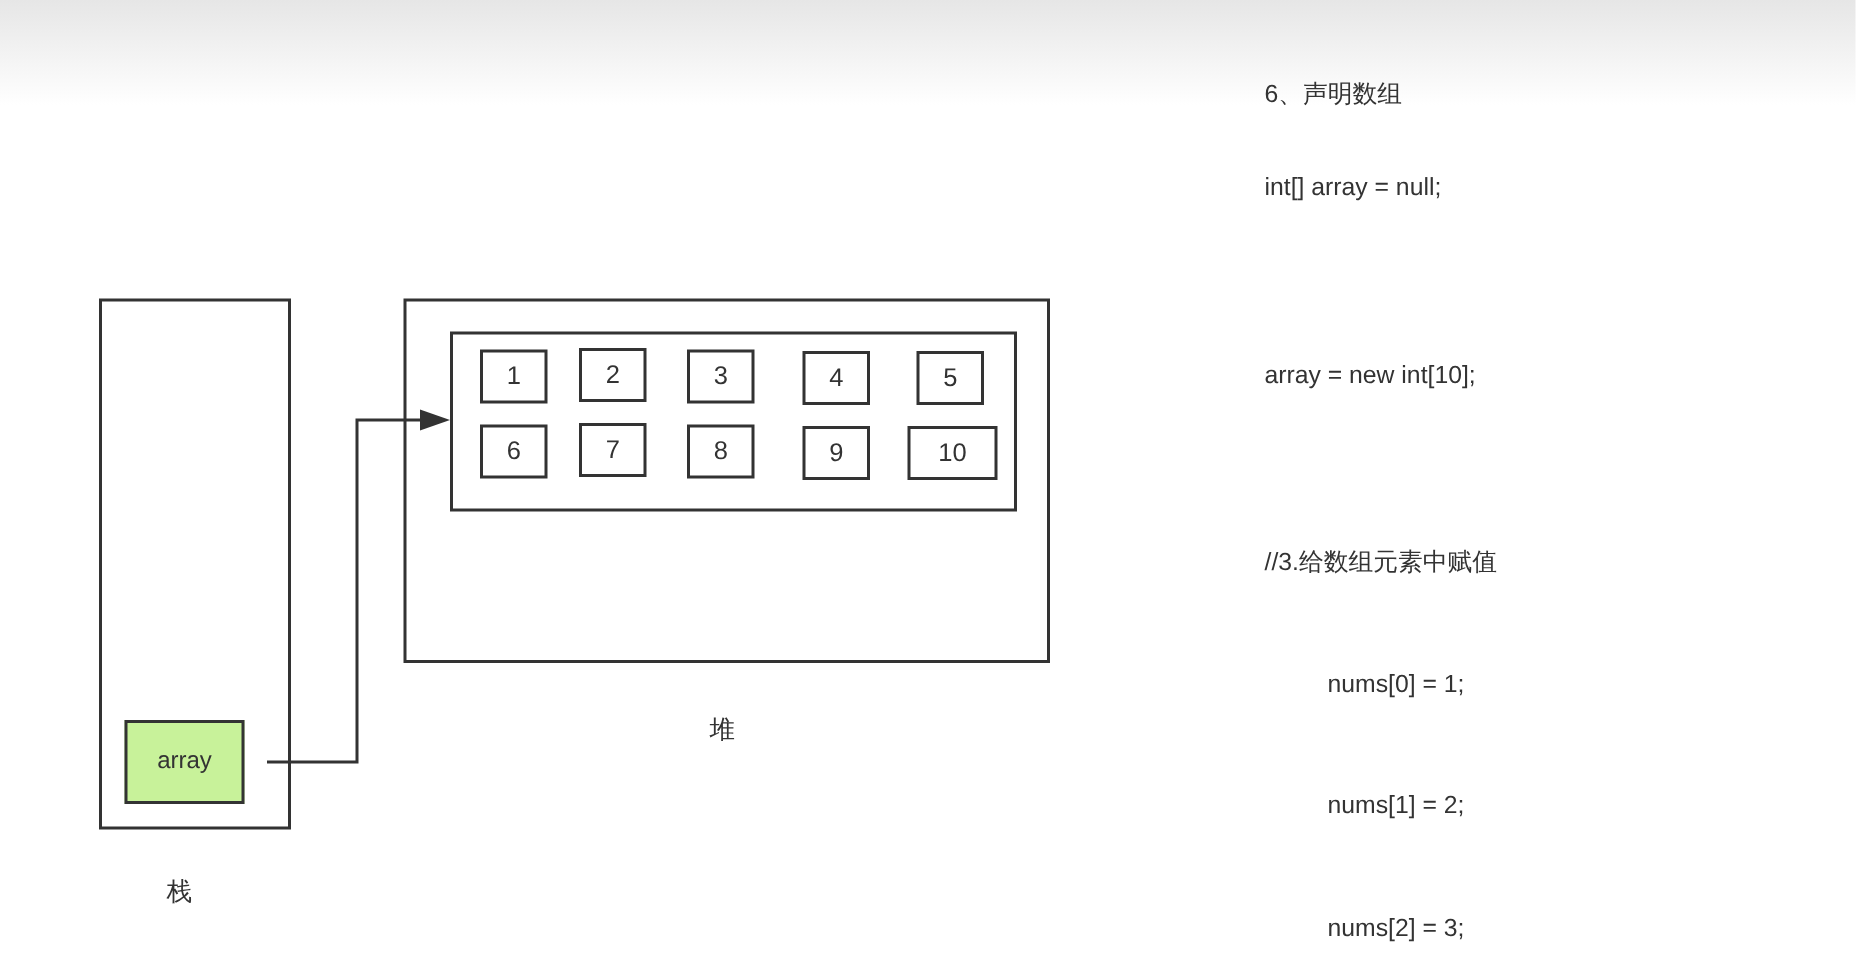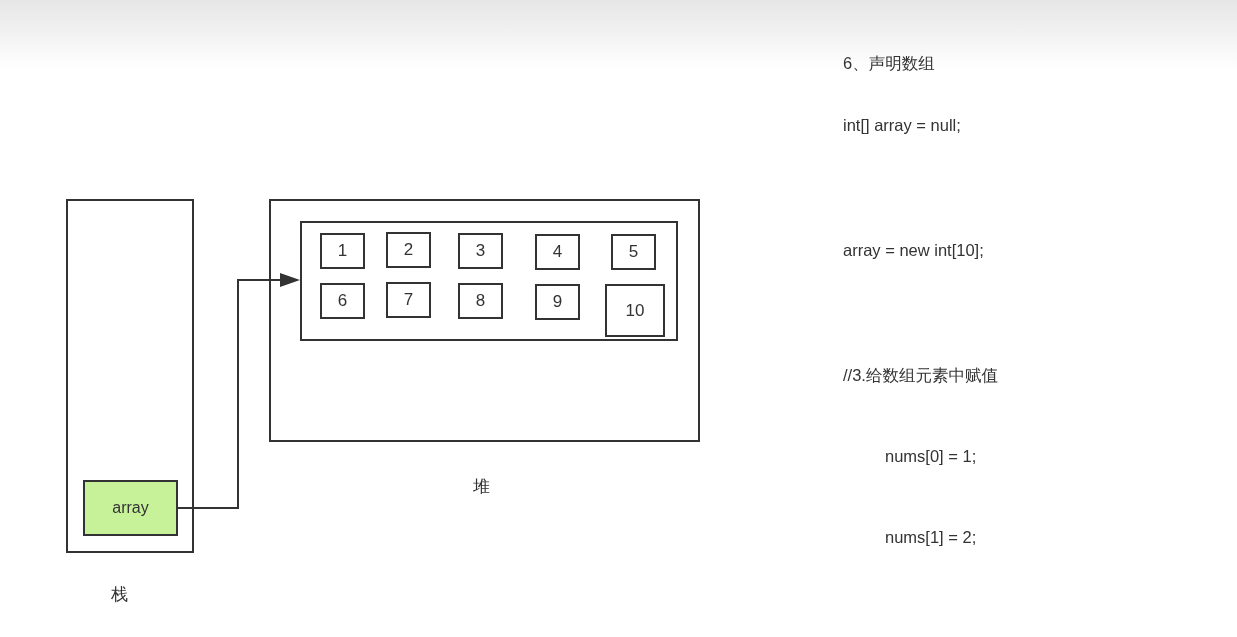--- a/index.html
+++ b/index.html
@@ -16,21 +16,21 @@
       font-size: 17px; color: #333;
     }
     .label { position: absolute; font-size: 17px; color: #333; }
     .code {
       position: absolute; left: 843px; top: 11px;
       font-size: 16.5px; line-height: 20.8px; color: #333; white-space: pre;
     }
     .code div { height: 20.8px; }
     .code .indent { padding-left: 42px; margin-top: 19px; }
     .var-box {
-      position: absolute; left: 83px; top: 480px; width: 95px; height: 56px;
+      position: absolute; left: 83px; top: 480px; width: 80px; height: 56px;
       box-sizing: border-box; border: 2px solid #333; background: #c8f29a;
       display: flex; align-items: center; justify-content: center; font-size: 16px; color: #333;
     }
     svg.arrow { position: absolute; left: 0; top: 0; pointer-events: none; }
   </style>
 </head>
 <body>
 
 <div class="box" style="left:66px; top:199px; width:128px; height:354px;"></div>
 <div class="var-box">
@@ -62,40 +62,41 @@
   </div>
 <div class="cell" style="left:386px; top:282px; width:45px; height:36px;">
     <span>7</span>
   </div>
 <div class="cell" style="left:458px; top:283px; width:45px; height:36px;">
     <span>8</span>
   </div>
 <div class="cell" style="left:535px; top:284px; width:45px; height:36px;">
     <span>9</span>
   </div>
-<div class="cell" style="left:605px; top:284px; width:60px; height:53px;">
+<div class="cell" style="left:605px; top:284px; width:60px; height:36px;">
     <span>10</span>
   </div>
 
 <div class="label" style="left:473px; top:475px;">堆</div>
 
 <svg class="arrow" width="1237" height="637">
   <polyline points="178,508 238,508 238,280 282,280" fill="none" stroke="#333" stroke-width="2"></polyline>
   <polygon points="280,273 300,280 280,287" fill="#333"></polygon>
 </svg>
 
 <div class="code">
   <div>6、声明数组</div>
   <div>int[] array = null;</div>
   <div></div>
   <div>array = new int[10];</div>
   <div></div>
   <div>//3.给数组元素中赋值</div>
   <div class="indent">nums[0] = 1;</div>
   <div class="indent">nums[1] = 2;</div>
+  <div class="indent">nums[2] = 3;</div>
   
   
   
   
   
   
   
 </div>
 
 </body></html>

